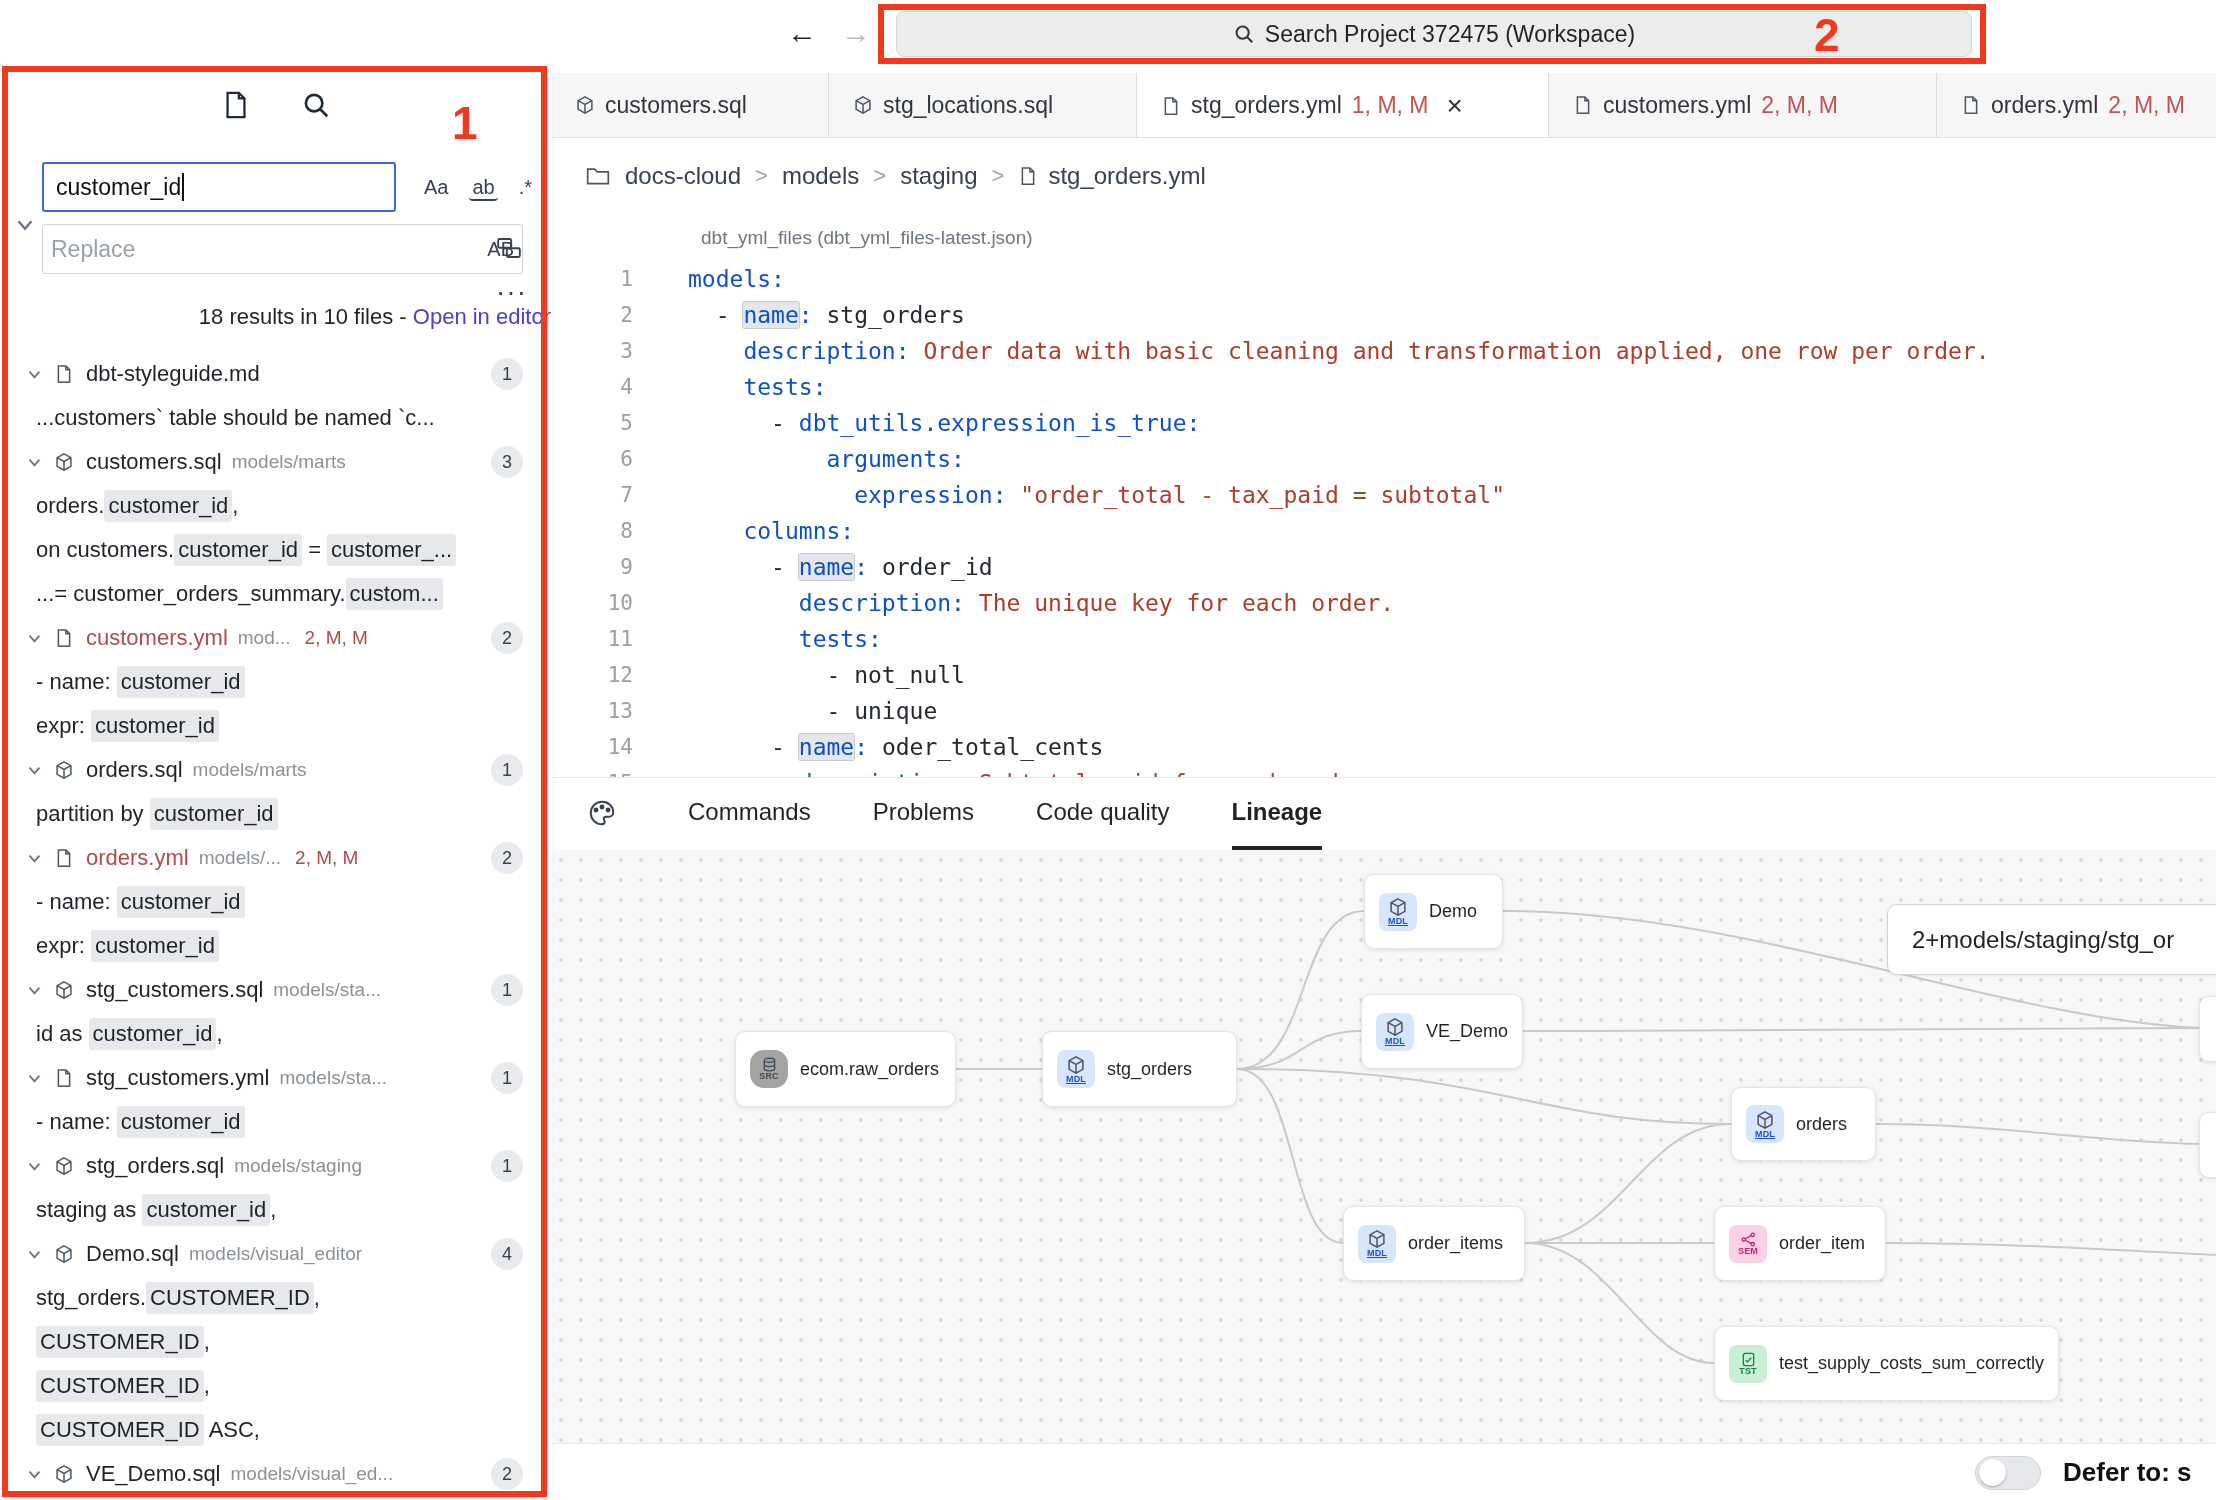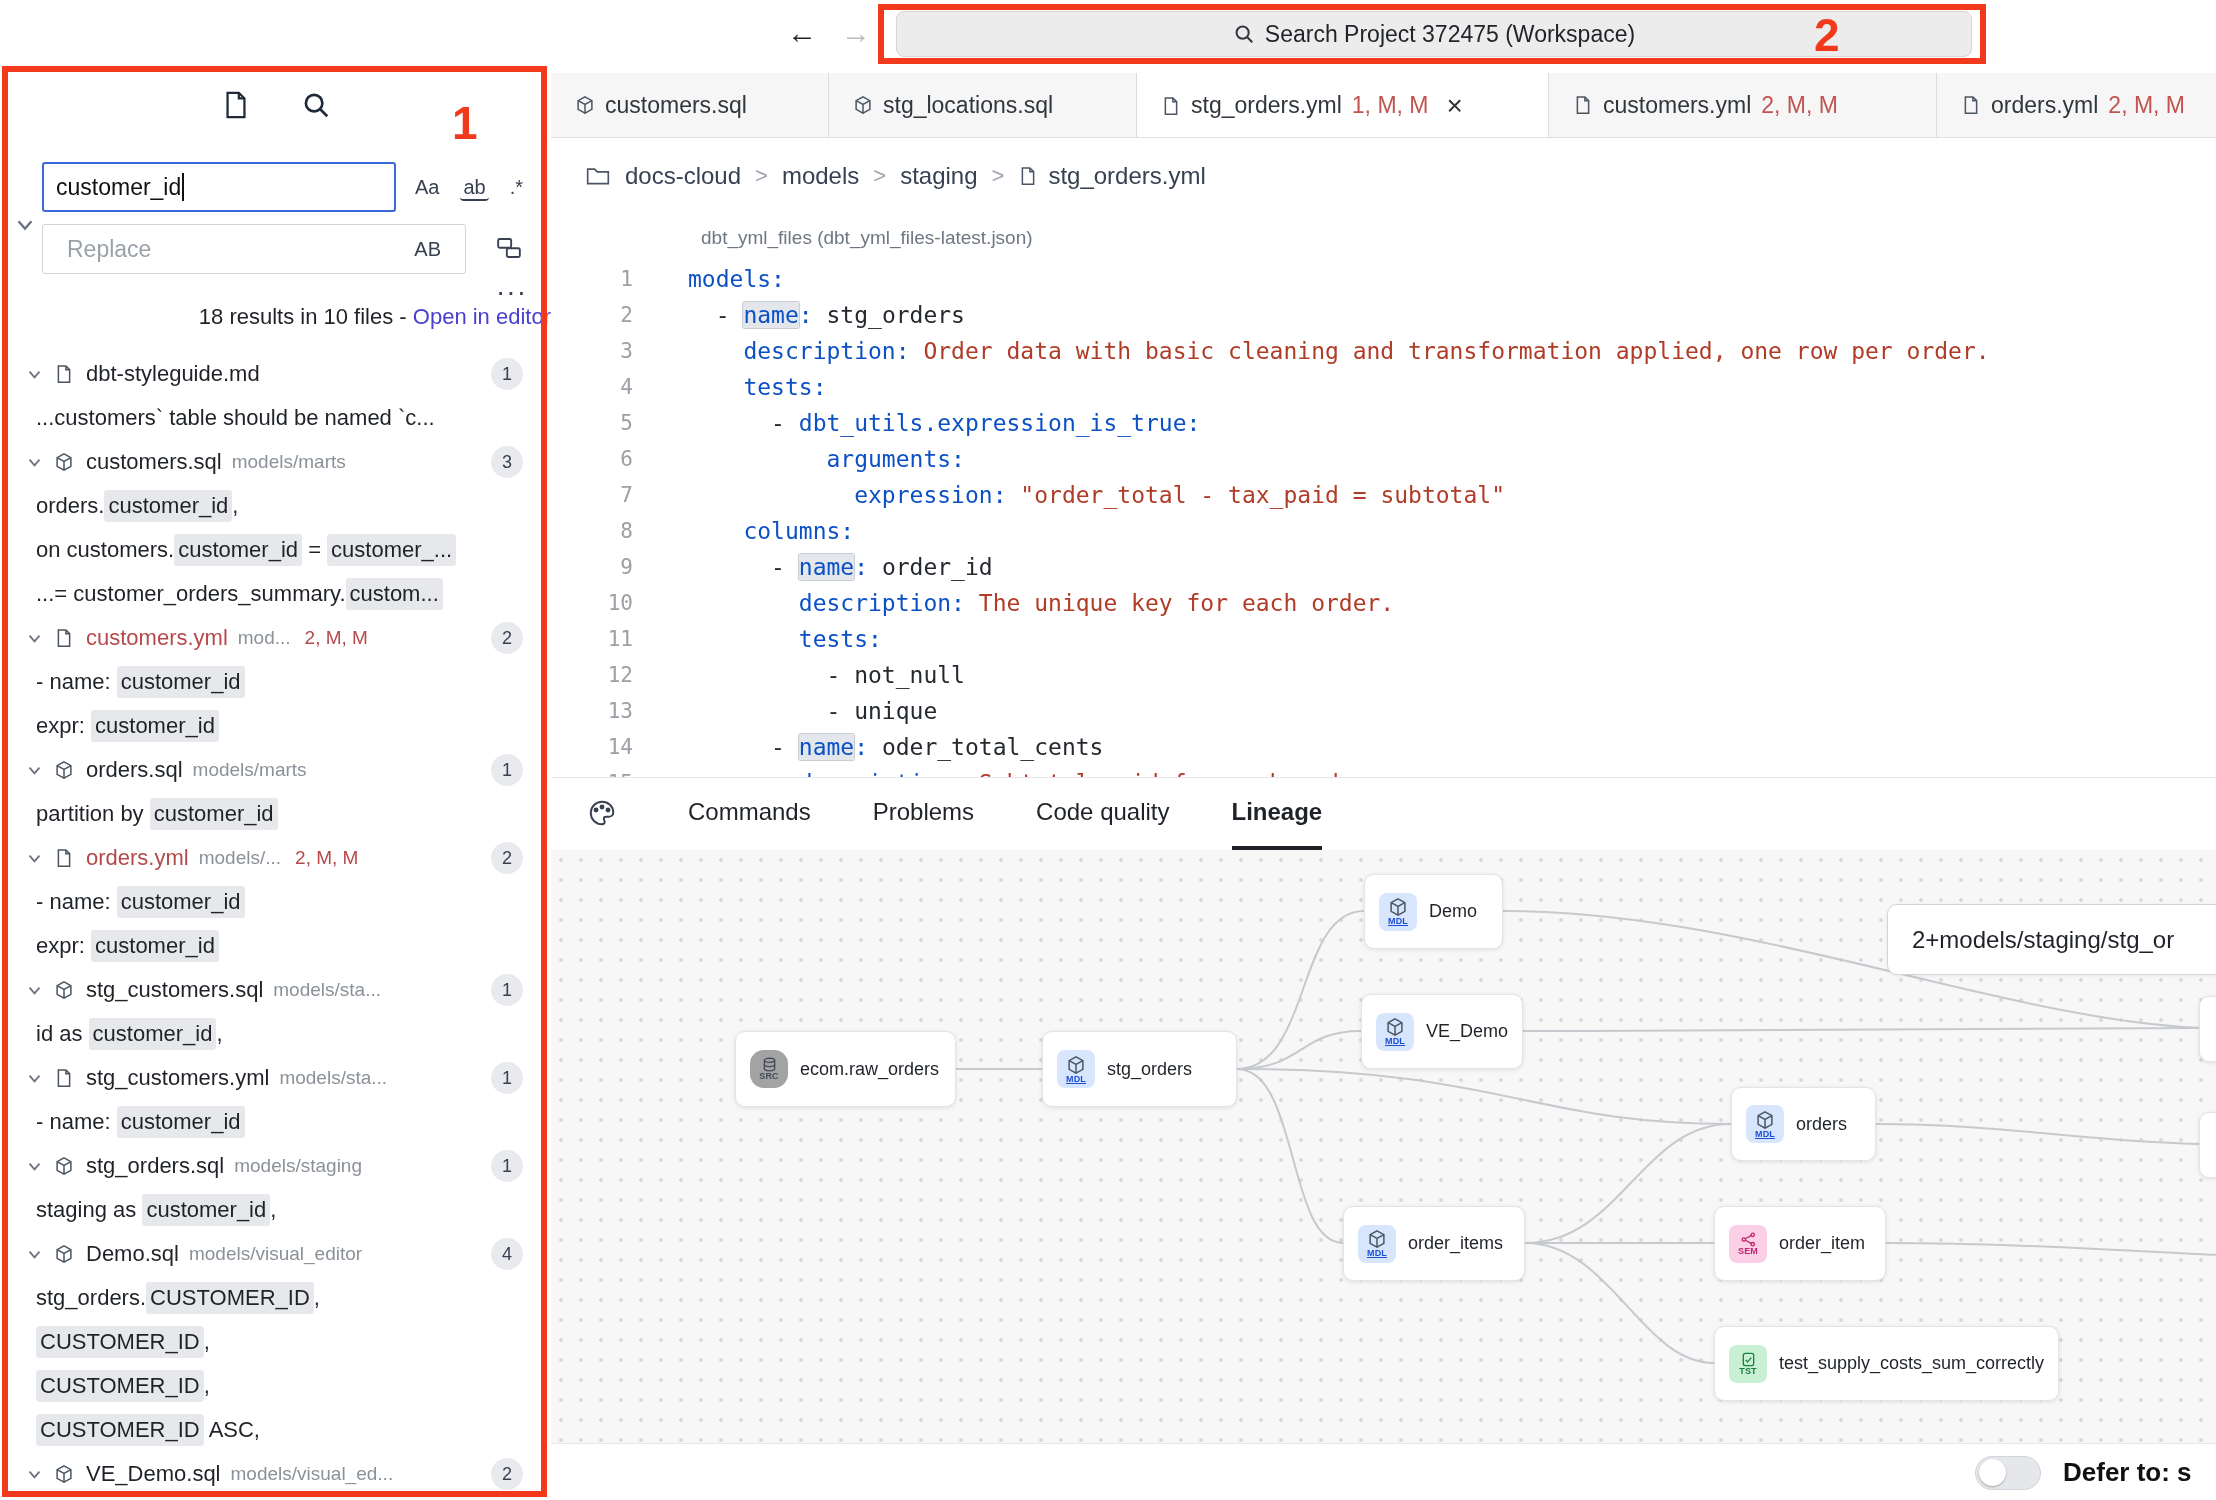--- a/index.html
+++ b/index.html
@@ -8,26 +8,26 @@
 
   
   #sidebar{position:absolute;left:0;top:0;width:551px;height:1500px;background:#fff;
            border-right:1px solid #e2e2e2;overflow:hidden;}
   .side-icons{display:flex;justify-content:center;gap:46px;padding-top:88px;}
   .side-icons .sic{width:34px;height:34px;display:flex;align-items:center;justify-content:center;}
   .search-row{margin:40px 0 0 42px;display:flex;align-items:center;}
   .search-input{width:354px;height:50px;border:2px solid #3b68d9;border-radius:3px;background:#fff;
                 display:flex;align-items:center;padding:0 12px;font-size:23px;color:#111;box-sizing:border-box;}
   .caret{width:2px;height:28px;background:#111;margin-left:1px;}
-  .search-opts{display:flex;gap:18px;margin-left:16px;color:#374151;font-size:20px;align-items:flex-start;}
+  .search-opts{display:flex;gap:18px;margin-left:25px;color:#374151;font-size:20px;align-items:flex-start;}
   .opt{padding:2px 3px;border-radius:4px;}
   .opt-ww{border-bottom:2px solid #374151;padding-bottom:0;}
   .replace-row{margin:12px 0 0 42px;display:flex;align-items:center;}
-  .replace-box{width:424px;height:50px;border:1px solid #cfd4da;border-radius:3px;display:flex;
-               align-items:center;padding:0 24px;box-sizing:border-box;}
+  .replace-box{width:481px;height:50px;border:1px solid #cfd4da;border-radius:3px;display:flex;
+               align-items:center;padding:0 8px;box-sizing:border-box;}
   .replace-ph{color:#9aa1a9;font-size:23px;flex:1;}
   .preserve{color:#374151;font-size:20px;}
   .toggle-chevron{position:absolute;left:14px;top:214px;}
   .replace-all{position:absolute;left:496px;top:236px;}
   .more-dots{position:absolute;left:496px;top:276px;font-size:28px;color:#374151;letter-spacing:1px;}
   .summary{margin:30px 0 0 44px;font-size:22px;color:#1f2328;text-align:right;}
   .summary a{color:#4a3fcf;text-decoration:none;cursor:pointer;}
   .results{margin-top:22px;}
   .frow{height:44px;display:flex;align-items:center;padding-left:26px;gap:10px;}
   .frow .chev{display:flex;width:18px;flex:0 0 18px;}

